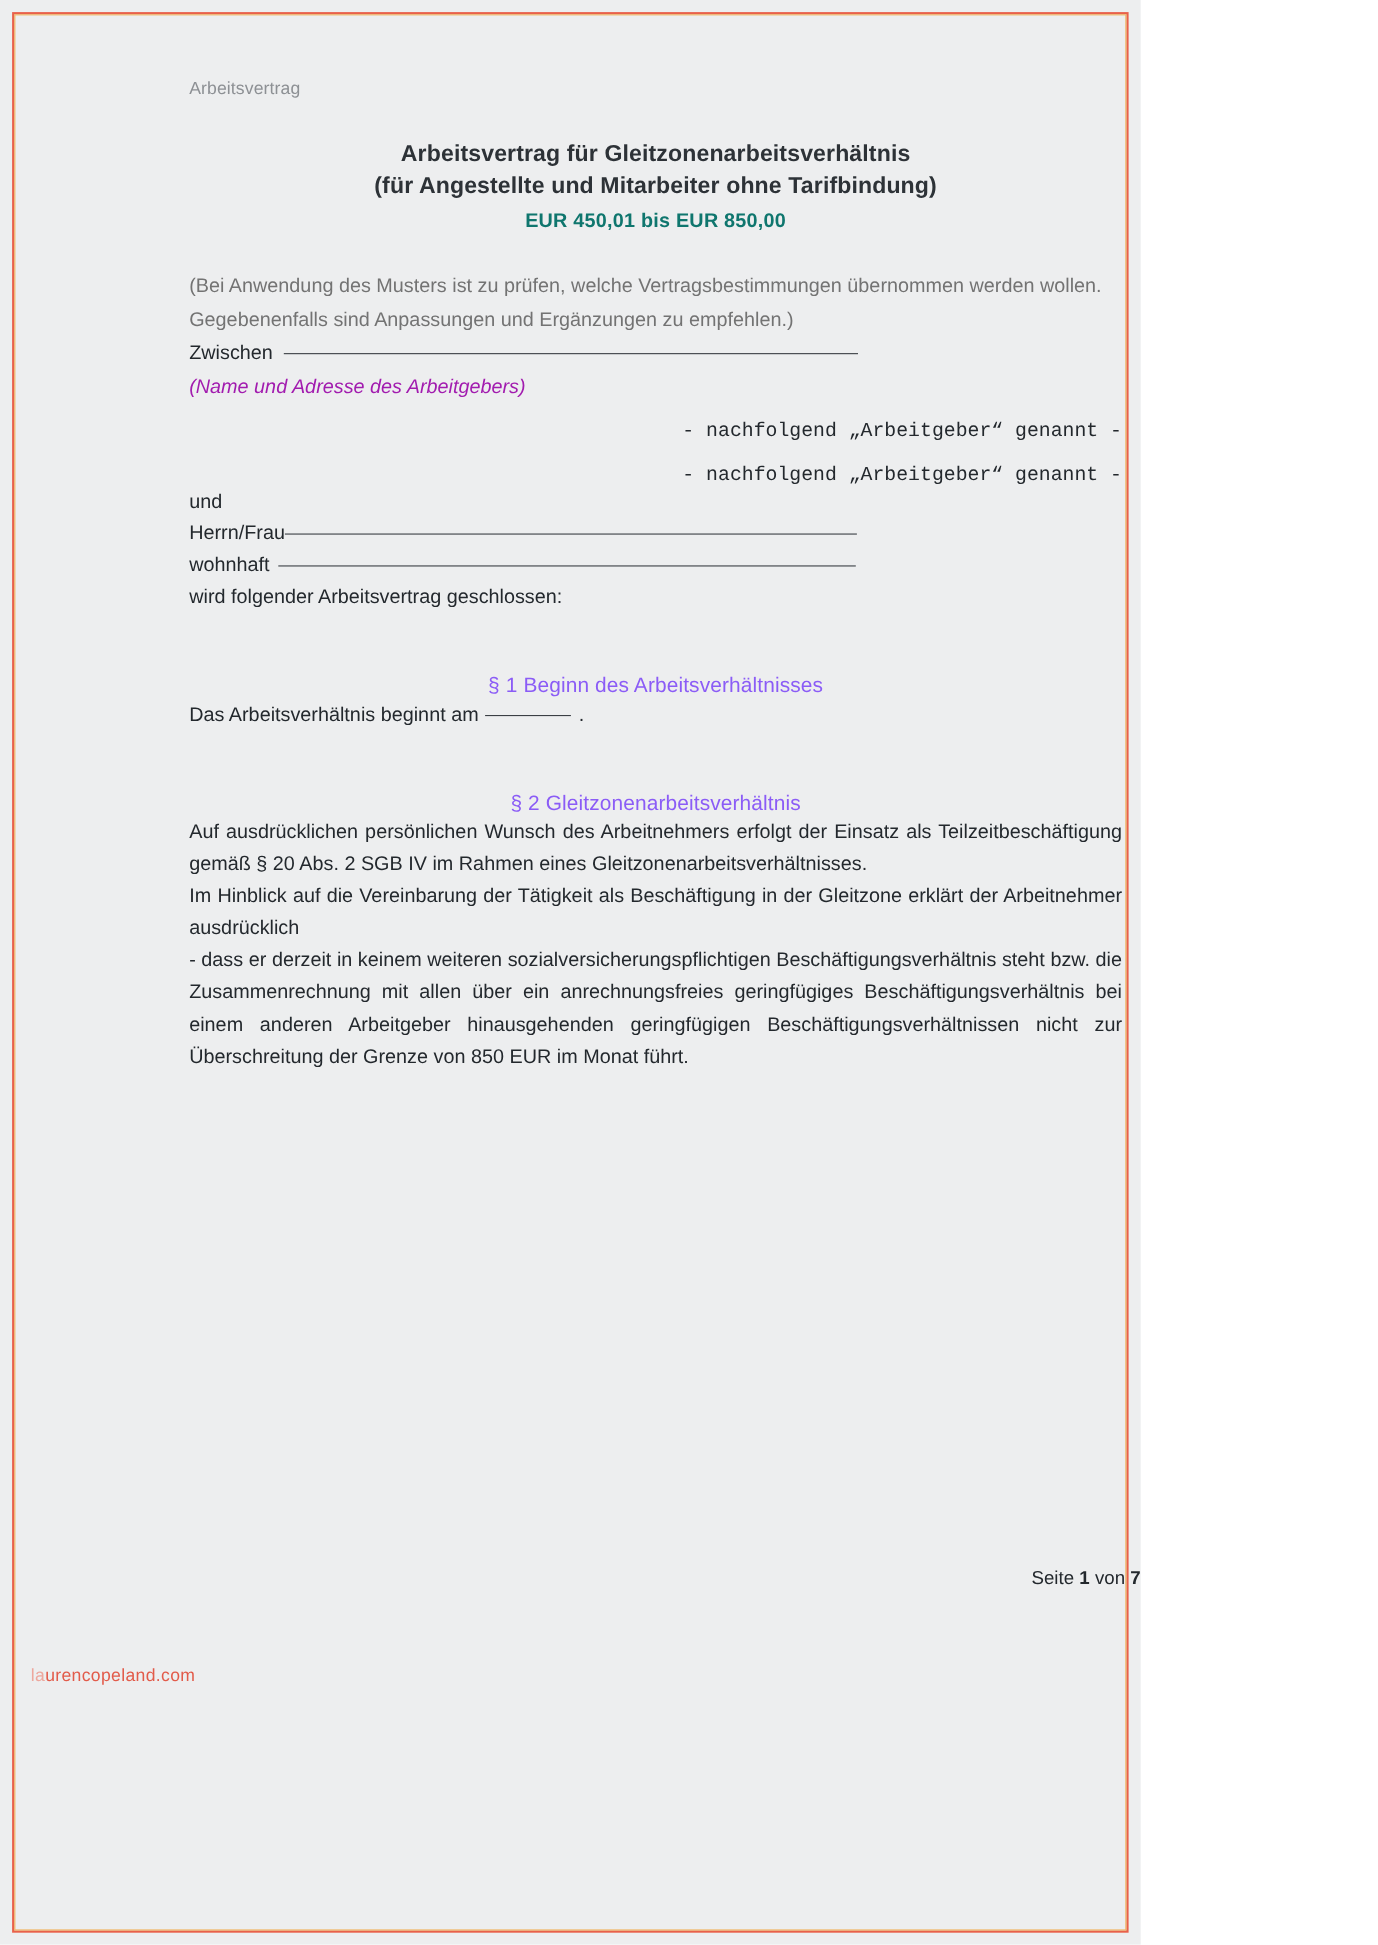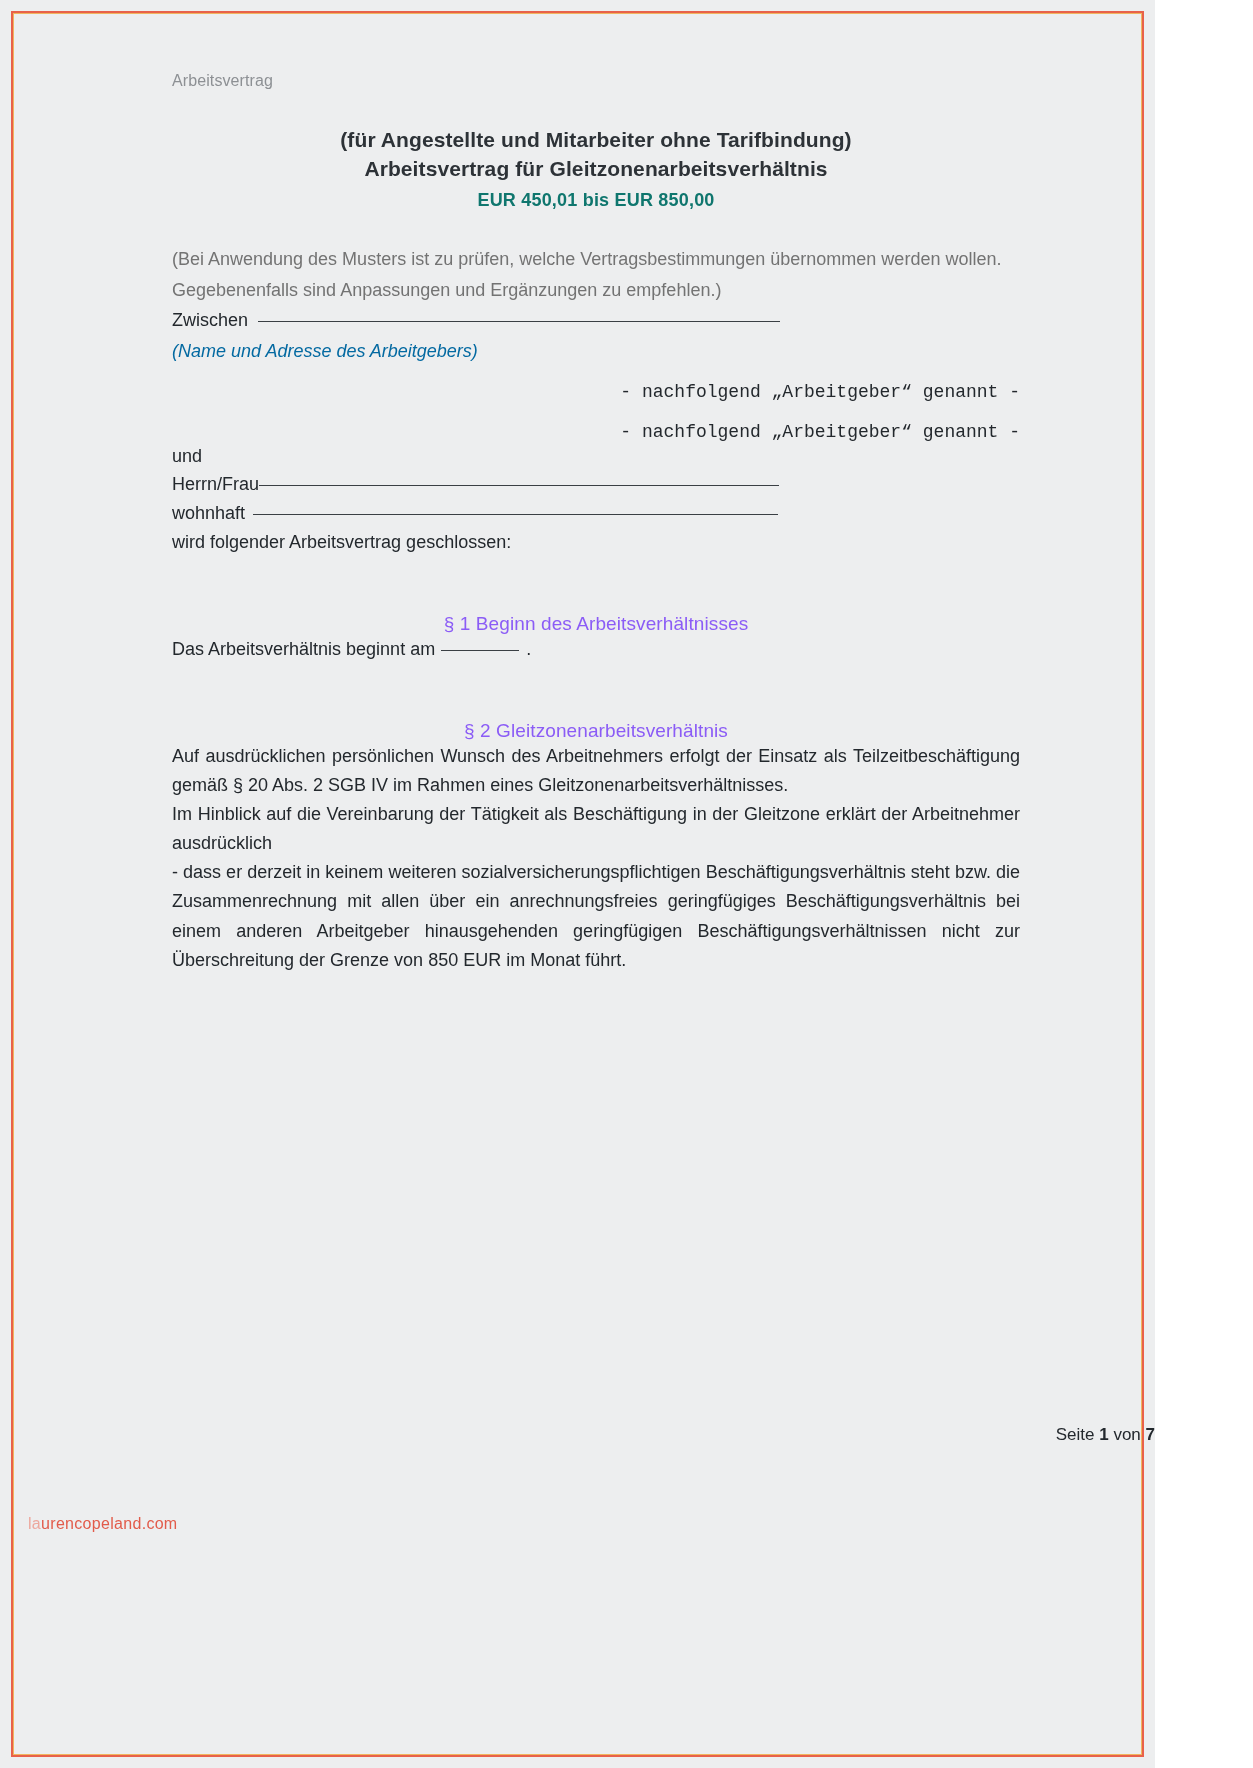--- a/index.html
+++ b/index.html
@@ -7,21 +7,21 @@
     padding: 0;
     background: #ffffff;
   }
 
   body {
     font-family: "Liberation Sans", sans-serif;
   }
 
   .page {
     position: relative;
-    width: 1155px;
+    width: 1037px;
     height: 1768px;
     background: #edeeef;
     box-sizing: border-box;
     overflow: hidden;
   }
 
   
   .frame {
     position: absolute;
     left: 11px;
@@ -111,21 +111,21 @@
   .rule.w-datum {
     width: 78px;
     margin-left: 6px;
     margin-right: 7px;
     border-bottom-width: 1.5px;
   }
 
   .italic-label {
     font-size: 18px;
     font-style: italic;
-    color: #0369a1;
+    color: #a21caf;
     margin-top: 6px;
   }
 
   .right-note {
     font-size: 18px;
     color: #23282d;
     text-align: right;
     margin-top: 20px;
     font-family: Liberation Mono, monospace;
   }
@@ -173,22 +173,22 @@
 <div class="page">
 
   <div class="frame"></div>
   <div class="frame-inner"></div>
 
   <div class="doc">
 
     <div class="breadcrumb">Arbeitsvertrag</div>
 
     <div class="title-block">
+      <div class="title-line">Arbeitsvertrag für Gleitzonenarbeitsverhältnis</div>
       <div class="title-line">(für Angestellte und Mitarbeiter ohne Tarifbindung)</div>
-      <div class="title-line">Arbeitsvertrag für Gleitzonenarbeitsverhältnis</div>
       <div class="title-sub">EUR 450,01 bis EUR 850,00</div>
     </div>
 
     <div class="note">(Bei Anwendung des Musters ist zu prüfen, welche Vertragsbestimmungen übernommen werden wollen. Gegebenenfalls sind Anpassungen und Ergänzungen zu empfehlen.)</div>
 
     <div class="row gap-lg">
       <span>Zwischen</span>
       <span class="rule w-zwischen"></span>
     </div>
 

